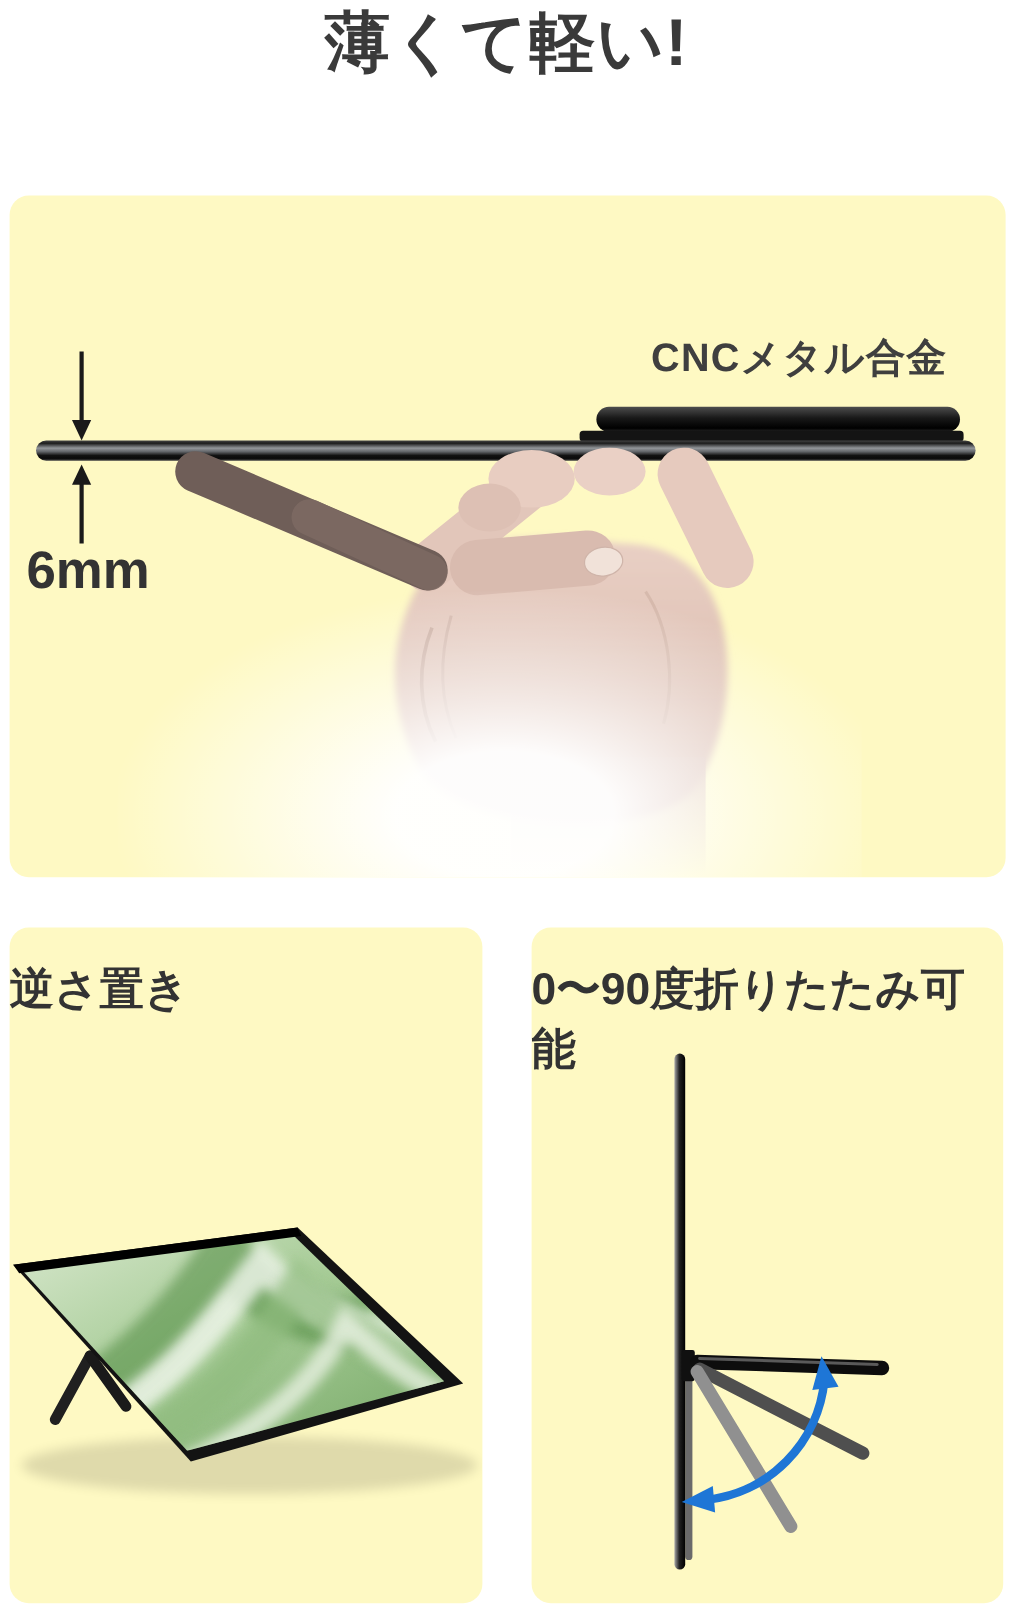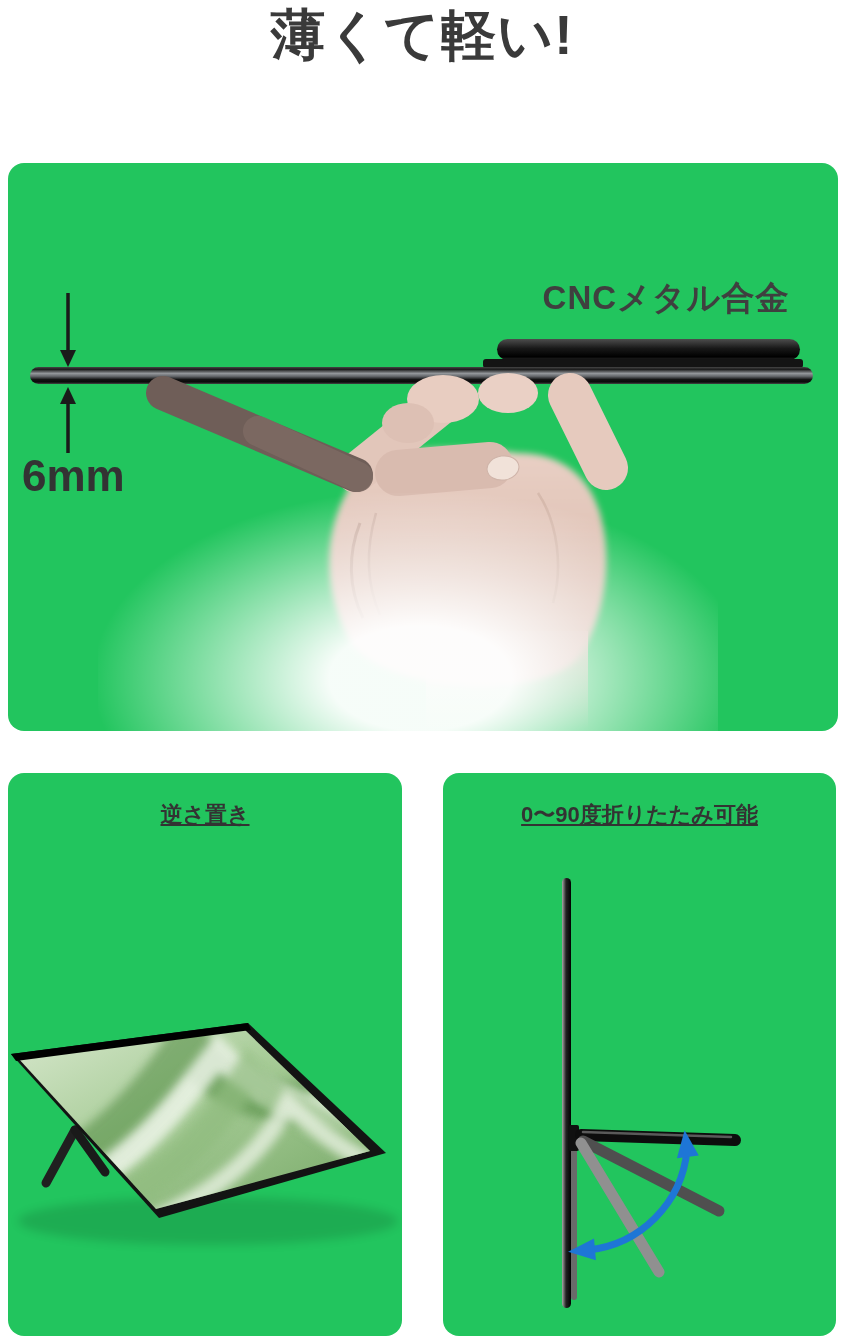--- a/index.html
+++ b/index.html
@@ -7,28 +7,28 @@
     width:844px;height:1344px;position:relative;overflow:hidden;
     background:#ffffff;
     font-family:"Liberation Sans","DejaVu Sans",sans-serif;
   }
   .page-title{
     position:absolute;top:2px;left:0;width:844px;
     text-align:center;color:#3a3a3a;font-weight:800;
     font-size:55px;line-height:1.2;letter-spacing:1px;
   }
   .card{
-    position:absolute;background:#22c55e;border-radius:16px;overflow:hidden;
+    position:absolute;background:#fef9c3;border-radius:16px;overflow:hidden;
   }
   .hero-card{left:8px;top:163px;width:830px;height:568px;}
   .card-left{left:8px;top:773px;width:394px;height:563px;}
   .card-right{left:443px;top:773px;width:393px;height:563px;}
   .card-title{
     position:absolute;top:27px;left:0;width:100%;
-    text-align:center;font-size:22px;font-weight:700;color:#333;text-decoration:underline;
+    text-align:left;font-size:37px;font-weight:700;color:#333;
   }
   .cnc-label{
     position:absolute;left:503px;top:113px;width:310px;
     text-align:center;font-size:33px;font-weight:700;color:#3f3f3f;letter-spacing:1px;
   }
   .thickness-label{
     position:absolute;left:14px;top:288px;width:120px;
     font-size:44px;font-weight:700;color:#333;
   }
   

